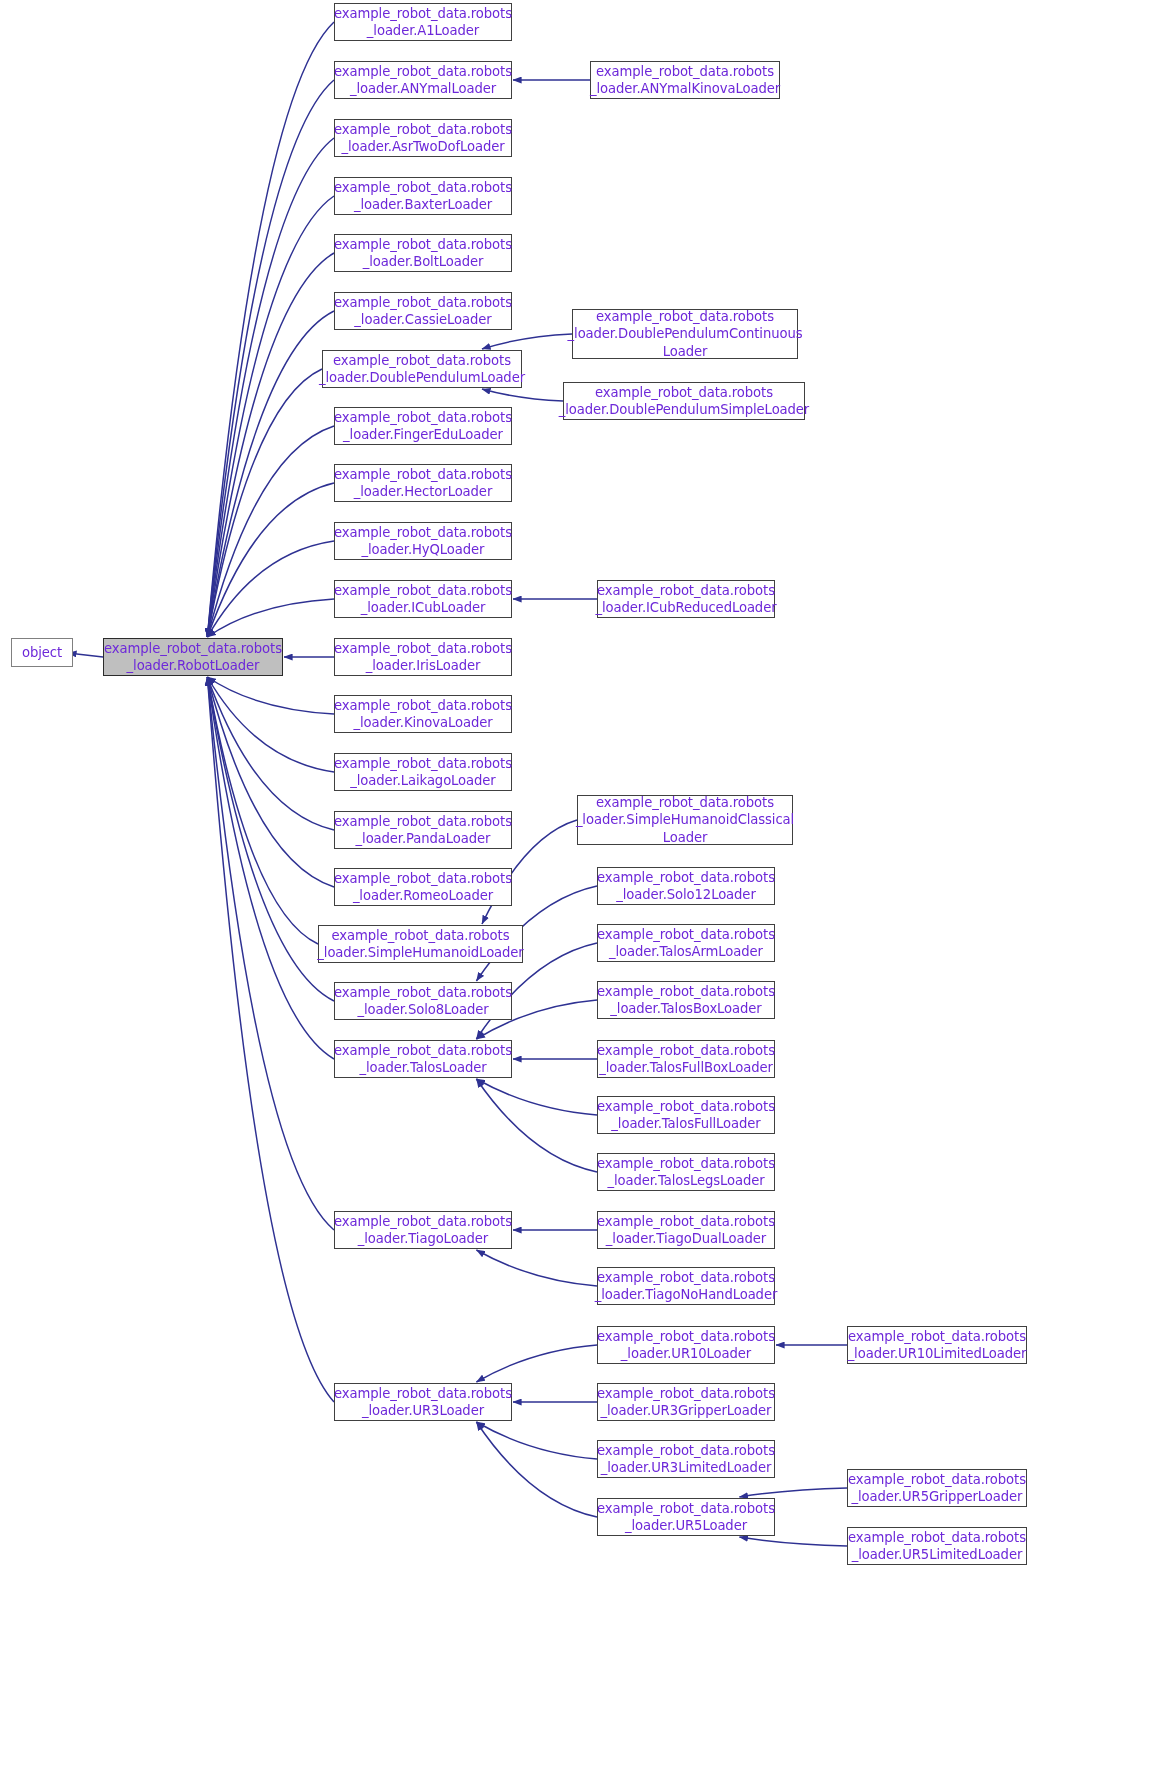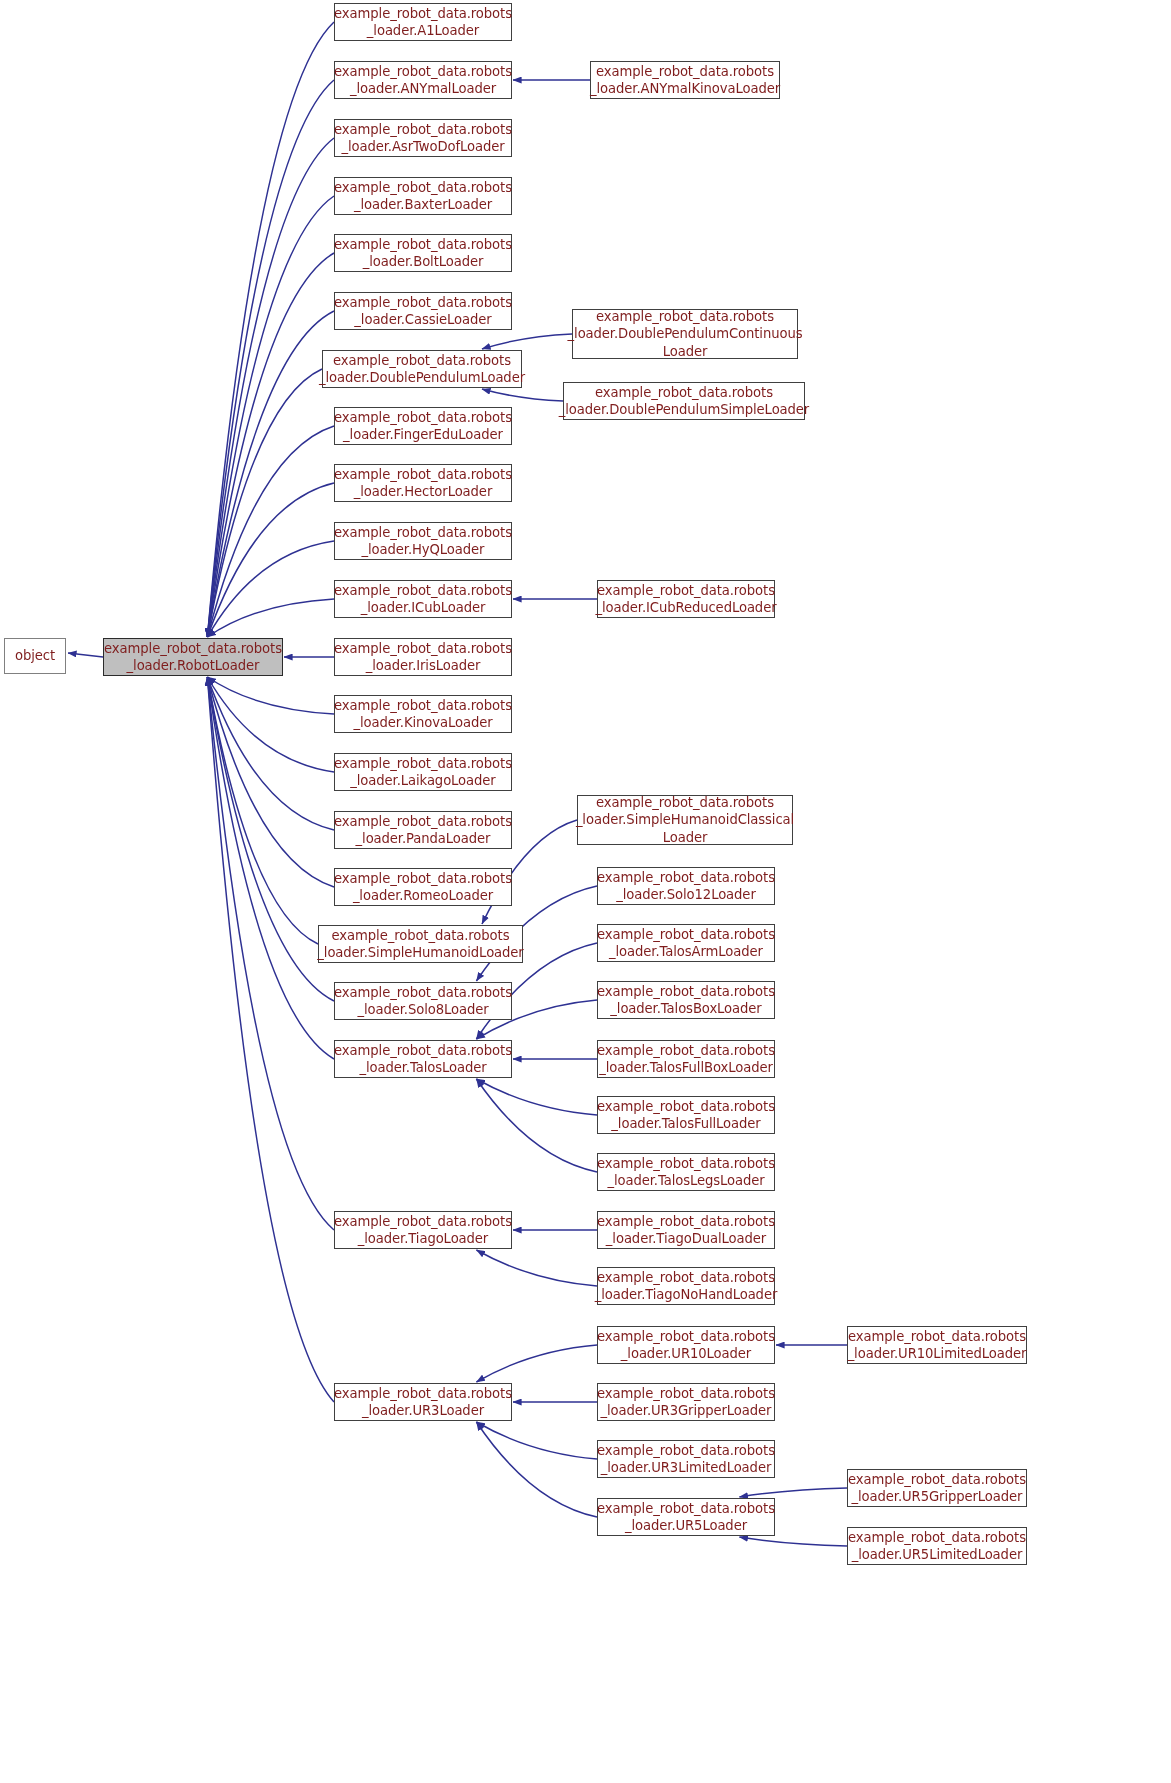--- a/index.html
+++ b/index.html
@@ -20,21 +20,21 @@
     left: 0; top: 0;
     width: 1171px;
     height: 1783px;
     pointer-events: none;
   }
   .node {
     position: absolute;
     box-sizing: border-box;
     border: 1px solid #404040;
     background: #ffffff;
-    color: #7f1d1d;
+    color: #6d28d9;
     font-size: 13.2px;
     line-height: 1.32;
     text-align: center;
     display: flex;
     align-items: center;
     justify-content: center;
     white-space: pre-line;
     letter-spacing: -0.1px;
     z-index: 5;
   }
@@ -95,21 +95,21 @@
         <path d="M 597 1345 Q 530.67 1350.55 476.4 1382" fill="none" stroke="#2e3192" stroke-width="1.5" marker-end="url(#arrowhead)"></path>
         <path d="M 847 1345 L 776 1345" fill="none" stroke="#2e3192" stroke-width="1.5" marker-end="url(#arrowhead)"></path>
         <path d="M 597 1402 L 513 1402" fill="none" stroke="#2e3192" stroke-width="1.5" marker-end="url(#arrowhead)"></path>
         <path d="M 597 1459 Q 530.67 1453.45 476.4 1422" fill="none" stroke="#2e3192" stroke-width="1.5" marker-end="url(#arrowhead)"></path>
         <path d="M 597 1517 Q 530.67 1502.75 476.4 1422" fill="none" stroke="#2e3192" stroke-width="1.5" marker-end="url(#arrowhead)"></path>
         <path d="M 847 1488 Q 787.8199999999999 1489.35 739.4 1497" fill="none" stroke="#2e3192" stroke-width="1.5" marker-end="url(#arrowhead)"></path>
         <path d="M 847 1546 Q 787.8199999999999 1544.65 739.4 1537" fill="none" stroke="#2e3192" stroke-width="1.5" marker-end="url(#arrowhead)"></path>
       </g>
   </svg>
   <div id="nodes-group">
-      <div class="node plain" style="left: 4px; top: 638px; width: 62px; height: 36px;">object</div>
+      <div class="node plain" style="left: 11px; top: 638px; width: 62px; height: 29px;">object</div>
       <div class="node root" style="left: 103px; top: 638px; width: 180px; height: 38px;">example_robot_data.robots
 _loader.RobotLoader</div>
       <div class="node" style="left: 334px; top: 3px; width: 178px; height: 38px;">example_robot_data.robots
 _loader.A1Loader</div>
       <div class="node" style="left: 334px; top: 61px; width: 178px; height: 38px;">example_robot_data.robots
 _loader.ANYmalLoader</div>
       <div class="node" style="left: 590px; top: 61px; width: 190px; height: 38px;">example_robot_data.robots
 _loader.ANYmalKinovaLoader</div>
       <div class="node" style="left: 334px; top: 119px; width: 178px; height: 38px;">example_robot_data.robots
 _loader.AsrTwoDofLoader</div>

